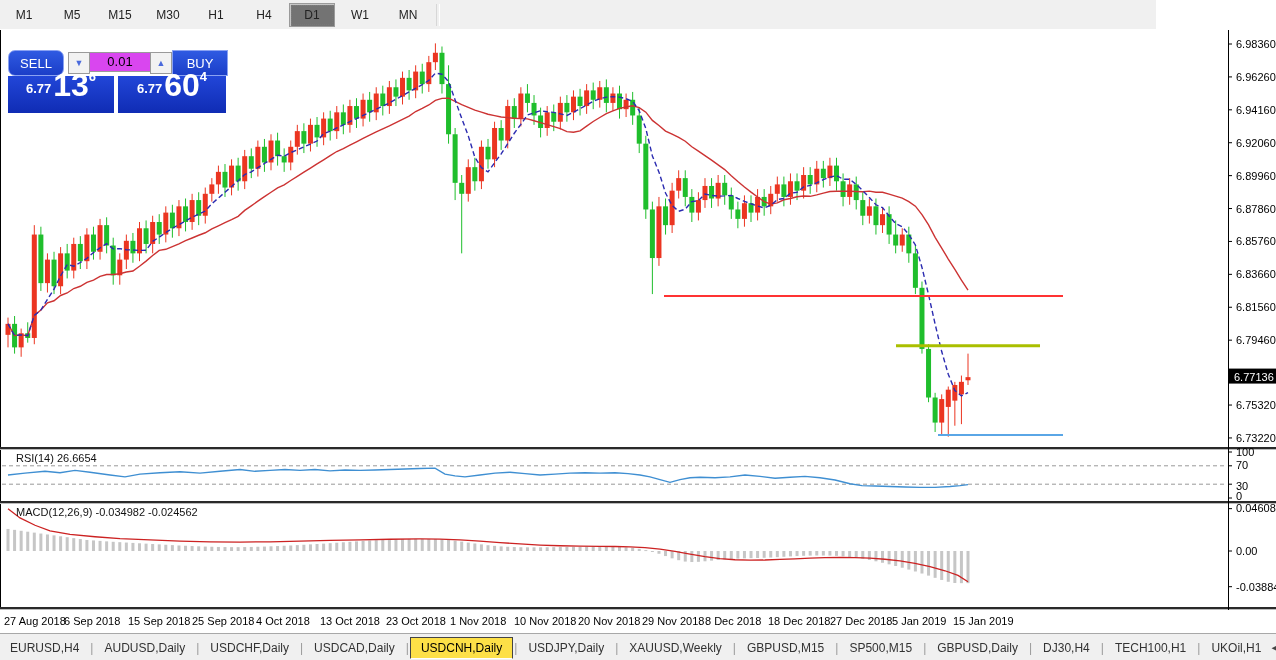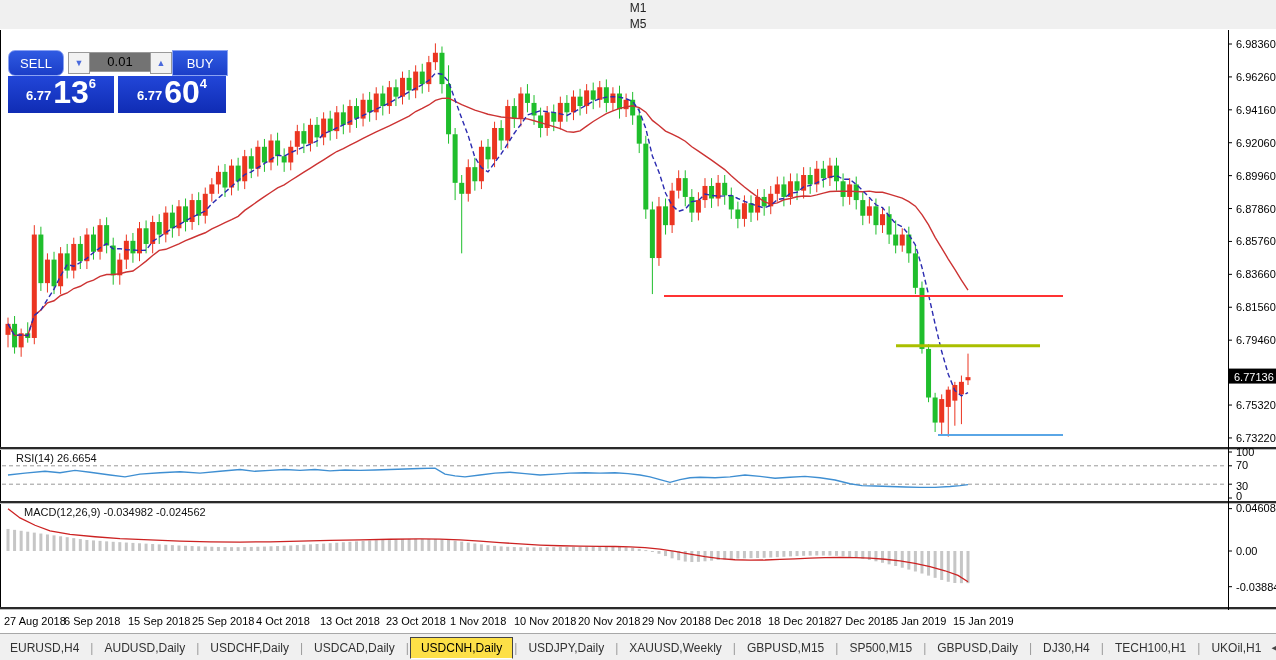--- a/index.html
+++ b/index.html
@@ -1,36 +1,36 @@
 <!DOCTYPE html>
 <html><head>
 <meta charset="utf-8">
 <style>
   html,body{margin:0;padding:0;background:#fff;}
   #app{position:relative;width:1276px;height:660px;font-family:"Liberation Sans",sans-serif;overflow:hidden;background:#fff;}
   
-  #tf-toolbar{position:absolute;left:0;top:0;width:1276px;height:29px;background:#f0f0f0;border-bottom:1px solid #8a8a8a;display:flex;align-items:center;flex-direction:column;}
+  #tf-toolbar{position:absolute;left:0;top:0;width:1156px;height:29px;background:#f0f0f0;border-bottom:1px solid #8a8a8a;display:flex;align-items:center;}
   .tf-btn{height:22px;min-width:32px;padding:0 6px;margin:0 1px;display:flex;align-items:center;justify-content:center;font-size:12px;color:#222;background:#f0f0f0;border:1px solid transparent;cursor:default;}
   .tf-btn.active{background:#737373;border:1px solid #9a9a9a;box-shadow:inset 1px 1px 1px #cfcfcf;outline:1px dotted #777;outline-offset:-3px;}
   .tf-sep{width:2px;height:22px;border-left:1px solid #d7d7d7;border-right:1px solid #fff;margin:0 4px;}
   
   #chart-svg{position:absolute;left:0;top:0;}
   
   #chart-title{position:absolute;left:12px;top:34px;font-size:12px;font-weight:700;color:#111;letter-spacing:0.2px;}
   #chart-title .tri{font-size:9px;position:relative;top:-1px;margin-right:4px;}
   
   #trade-panel{position:absolute;left:8px;top:50px;width:218px;height:63px;}
   .tp-btn{position:absolute;top:0;width:54px;height:24px;background:linear-gradient(#2f5ae2,#1b3ec8);border:1px solid #8aa2f2;color:#fff;font-size:13px;display:flex;align-items:center;justify-content:center;cursor:default;}
   #tp-sell{left:0;border-radius:7px;}
   #tp-buy{left:164px;width:54px;}
   .tp-spin{position:absolute;top:2px;width:20px;height:20px;background:#f2f2f2;border:1px solid #9a9a9a;display:flex;align-items:center;justify-content:center;font-size:9px;color:#4a6adc;}
   #tp-spin-dn{left:60px;}
   #tp-spin-up{left:142px;}
-  #tp-volume{position:absolute;left:81px;top:2px;width:60px;height:18px;background:#737373;border:1px solid #9a9a9a;font-size:13px;color:#000;text-align:center;line-height:18px;}
-  .tp-price{position:absolute;top:26px;height:37px;background:linear-gradient(#2246d8,#0f2cb4);color:#fff;display:flex;align-items:flex-end;justify-content:center;padding-bottom:8px;box-sizing:border-box;}
+  #tp-volume{position:absolute;left:81px;top:2px;width:60px;height:18px;background:#d946ef;border:1px solid #9a9a9a;font-size:13px;color:#000;text-align:center;line-height:18px;}
+  .tp-price{position:absolute;top:26px;height:37px;background:linear-gradient(#2246d8,#0f2cb4);color:#fff;display:flex;align-items:flex-end;justify-content:center;padding-bottom:15px;box-sizing:border-box;}
   #tp-bid{left:0;width:106px;}
   #tp-ask{left:110px;width:108px;}
   .tp-small{font-size:13px;font-weight:700;margin-right:2px;margin-bottom:2px;}
   .tp-big{font-size:32px;font-weight:700;line-height:26px;}
   .tp-sup{font-size:13px;font-weight:700;position:relative;top:-14px;}
   
   .ind-label{position:absolute;font-size:11px;color:#111;}
   
   #tab-bar{position:absolute;left:0;top:633px;width:1276px;height:27px;background:#f0f0f0;border-top:1px solid #a8a8a8;display:flex;align-items:center;font-size:12px;color:#333;justify-content:space-between;}
   .tab-item{padding:3px 10px;margin-top:1px;white-space:nowrap;cursor:default;}
@@ -593,21 +593,21 @@
         <span class="tp-sup">6</span>
     </div>
     <div id="tp-ask" class="tp-price">
       <span class="tp-small">6.77</span>
         <span class="tp-big">60</span>
         <span class="tp-sup">4</span>
     </div>
   </div>
 
   <div class="ind-label" style="left:16px;top:452px;">RSI(14) 26.6654</div>
-  <div class="ind-label" style="left:16px;top:506px;margin-left:8px;">MACD(12,26,9) -0.034982 -0.024562</div>
+  <div class="ind-label" style="left:16px;top:506px;">MACD(12,26,9) -0.034982 -0.024562</div>
 
   <div id="tab-bar">
       <div class="tab-item">EURUSD,H4</div>
       <span class="tab-sep">|</span>
       <div class="tab-item">AUDUSD,Daily</div>
       <span class="tab-sep">|</span>
       <div class="tab-item">USDCHF,Daily</div>
       <span class="tab-sep">|</span>
       <div class="tab-item">USDCAD,Daily</div>
       <span class="tab-sep">|</span>

